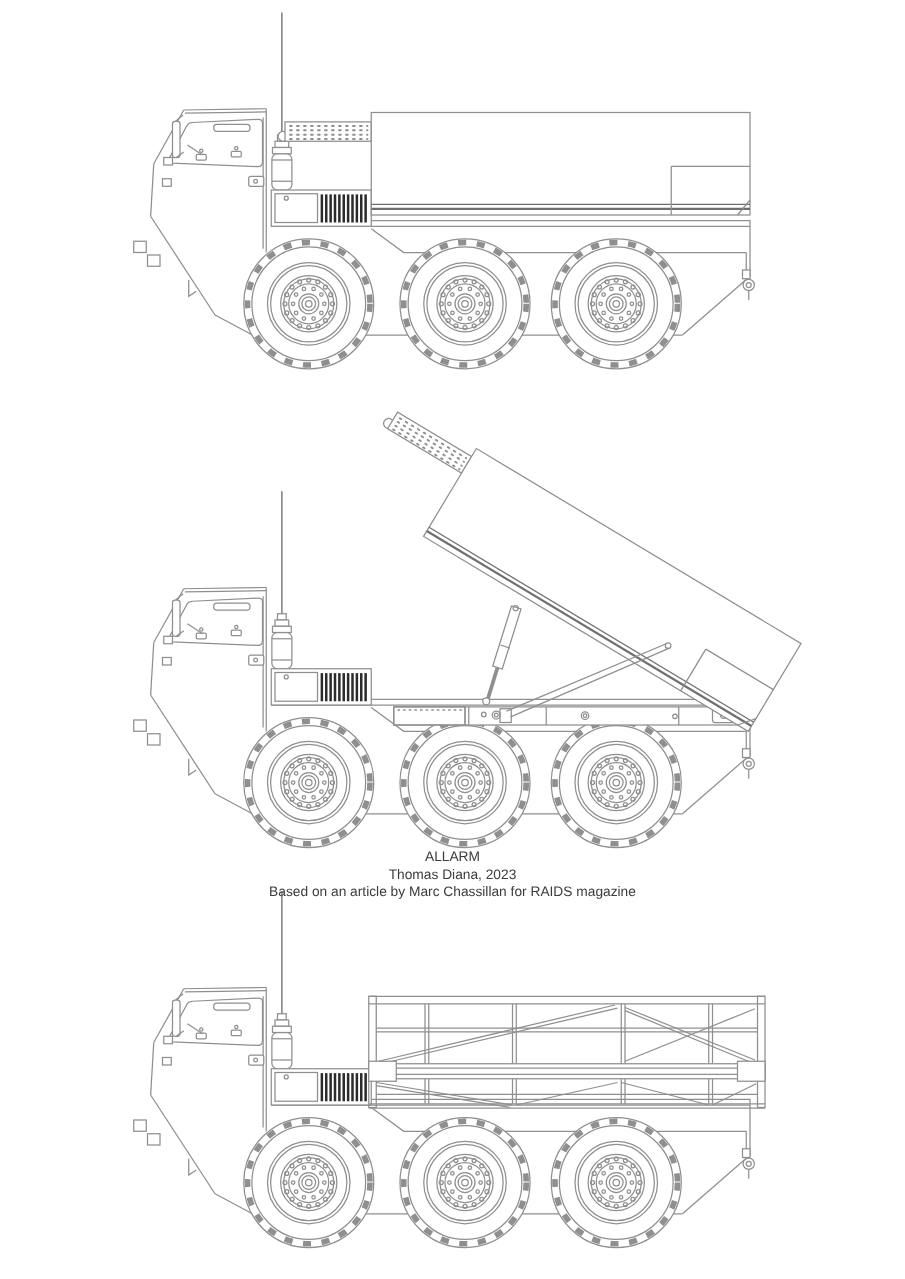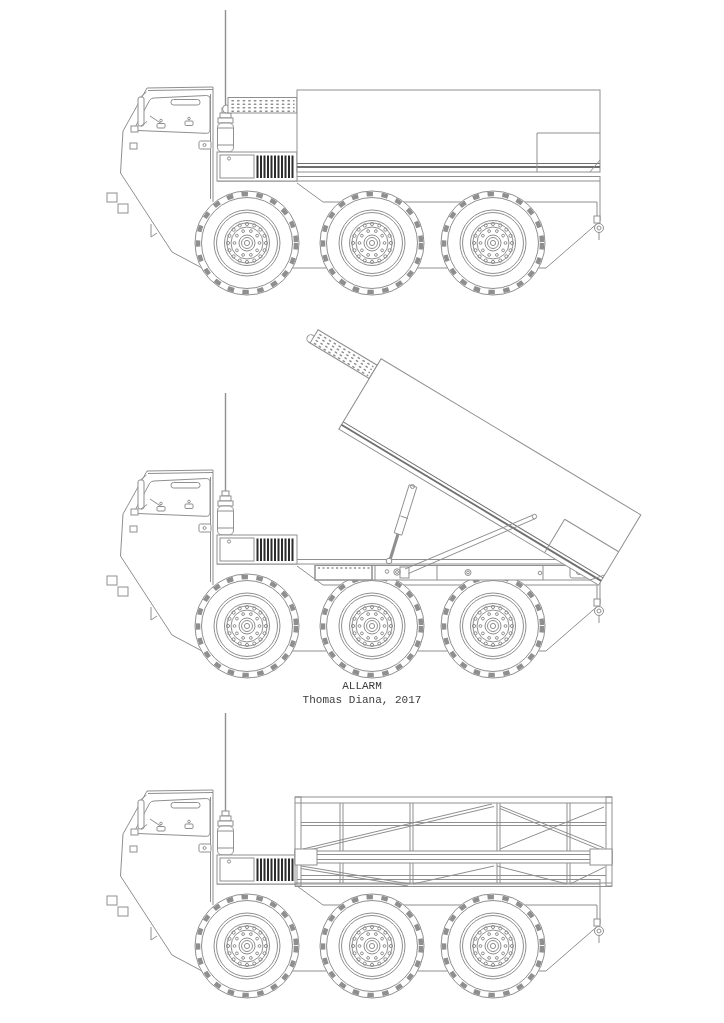--- a/index.html
+++ b/index.html
@@ -1,21 +1,21 @@
 <!DOCTYPE html>
 <html style="--bg: #ffffff; --line: #8f8f8f; --line-dark: #2b2b2b; --line-mid: #6f6f6f; --text: #3c3c3c;"><head>
 <meta charset="utf-8">
 <style>
   :root{
     --bg:#ffffff; --line:#8f8f8f; --line-dark:#2b2b2b;
     --line-mid:#6f6f6f; --text:#3c3c3c;
   }
   html,body{margin:0;padding:0;background:var(--bg);}
   .canvas{position:relative;width:724px;height:1023px;background:var(--bg);
-          font-family:Liberation Mono, monospace;overflow:hidden;}
+          font-family:Liberation Sans, sans-serif;overflow:hidden;}
   svg{position:absolute;left:0;top:0;}
   .ln{fill:none;stroke:var(--line);stroke-width:1;}
   .lnw{fill:#ffffff;stroke:var(--line);stroke-width:1;}
   .slat{fill:var(--line-dark);stroke:none;}
   .belt{stroke:var(--line-mid);}
   .dots{fill:none;stroke:var(--line);stroke-width:1.5;
         stroke-dasharray:1.4 4.2;stroke-linecap:round;}
   .tread{fill:none;stroke:var(--line);stroke-width:4.5;stroke-dasharray:6.5 8.5;}
   .caption{position:absolute;left:0;top:679px;width:724px;text-align:center;
            color:var(--text);font-size:11px;line-height:14px;}
@@ -248,16 +248,17 @@
         <rect class="lnw" x="590" y="849" width="22" height="16"></rect>
         <path class="ln" d="M317,854.5 L590,854.5"></path>
         <path class="ln" d="M317,859.5 L590,859.5"></path>
       </g>
     </g>
   </g>
 </svg>
 
 <div class="caption">
   <div>ALLARM</div>
-  <div>Thomas Diana, 2017</div>
+  <div>Thomas Diana, 2023</div>
+  <div>Based on an article by Marc Chassillan for RAIDS magazine</div>
 </div>
 
 </div>
 
 </body></html>

